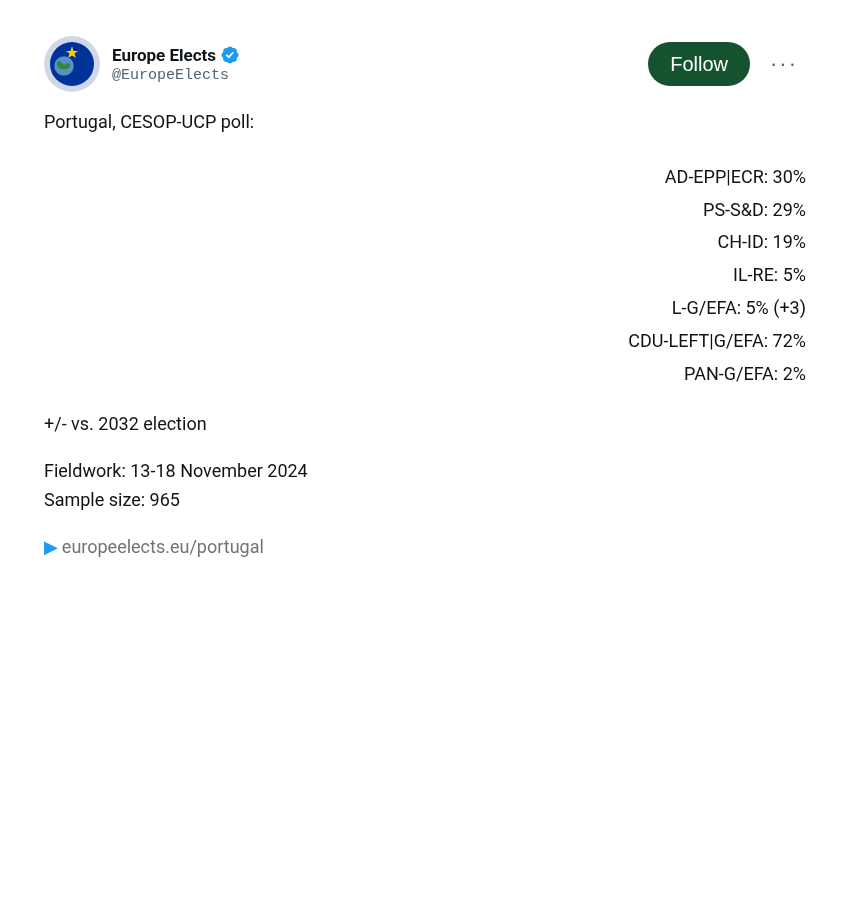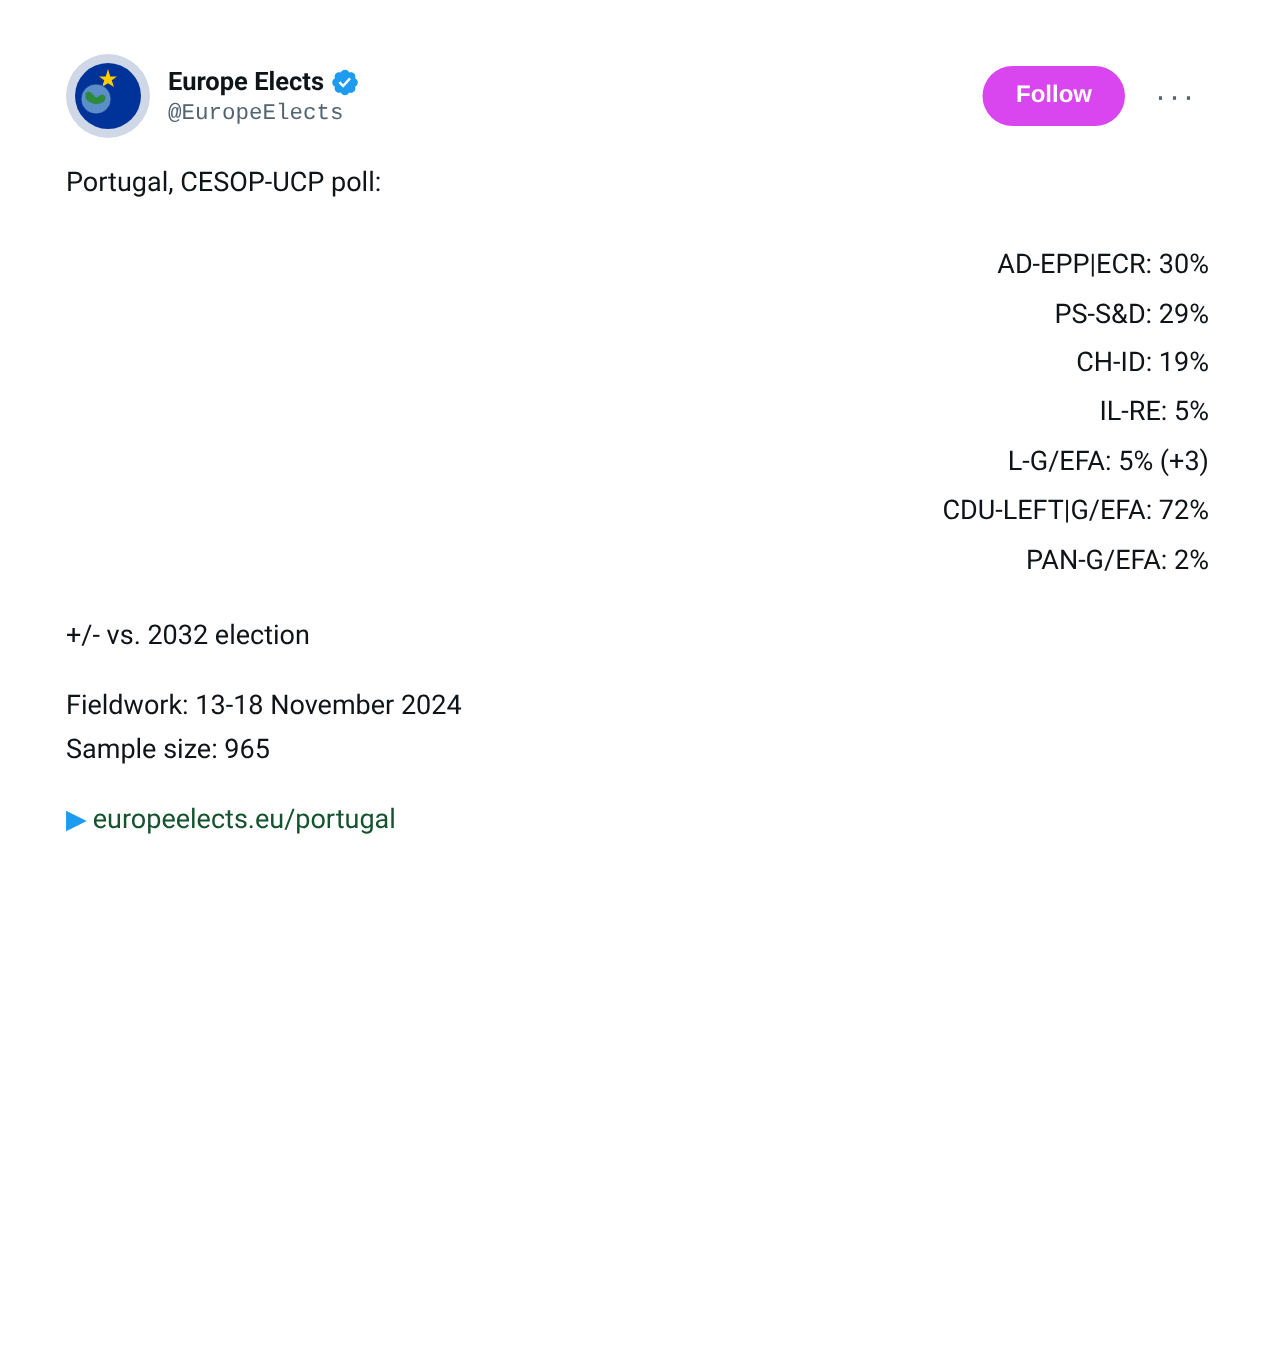--- a/index.html
+++ b/index.html
@@ -82,27 +82,27 @@
       font-family: Liberation Mono, monospace;
     }
 
     .header-right {
       display: flex;
       align-items: center;
       gap: 12px;
     }
 
     .follow-button {
-      background: #d946ef;
+      background: #14532d;
       color: #ffffff;
       border: none;
       border-radius: 9999px;
       padding: 10px 22px;
-      font-size: 16px;
-      font-weight: 700;
+      font-size: 20px;
+      font-weight: 400;
       cursor: pointer;
       line-height: 1.2;
     }
 
     .more-button {
       background: none;
       border: none;
       cursor: pointer;
       font-size: 22px;
       color: #536471;
@@ -130,21 +130,21 @@
 
     .poll-section p {
       margin-bottom: 4px;
     }
 
     .blank-line {
       height: 18px;
     }
 
     .link {
-      color: #14532d;
+      color: #737373;
       text-decoration: none;
     }
 
     .link-arrow {
       color: #1d9bf0;
       margin-right: 4px;
     }
   </style>
 </head>
 <body>

